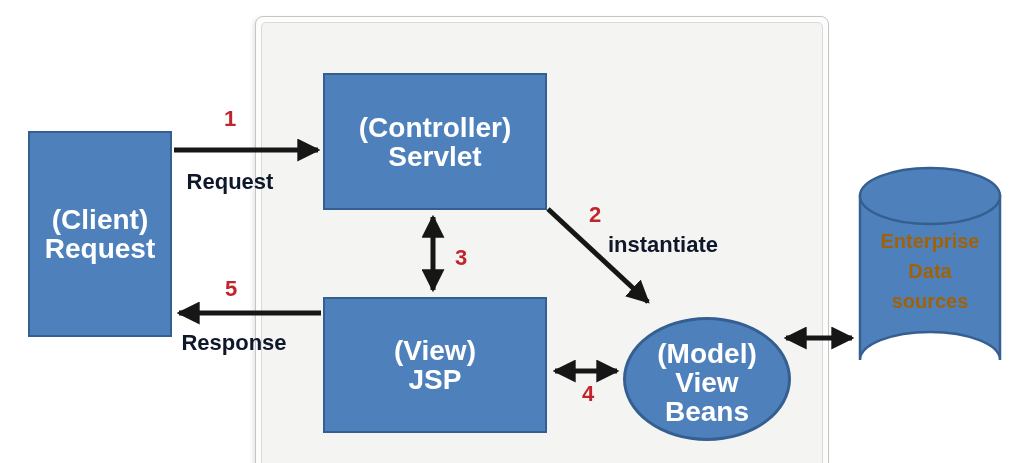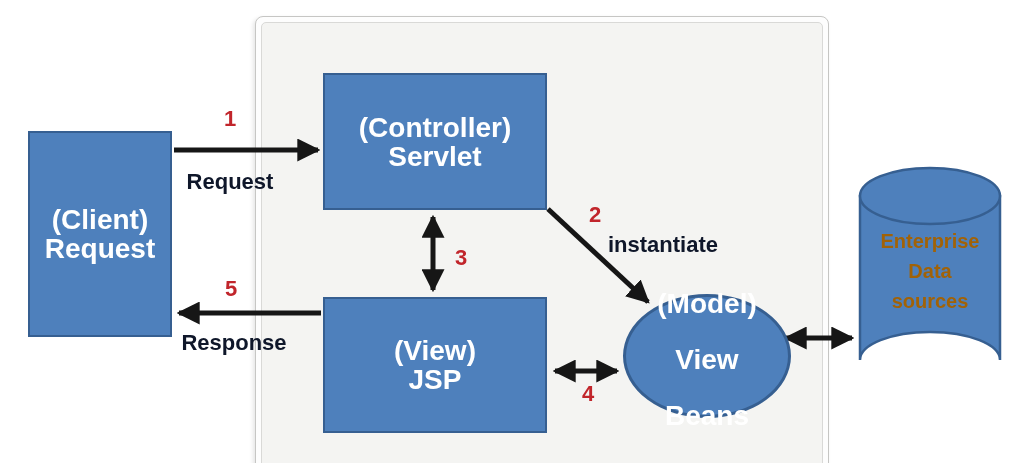--- a/index.html
+++ b/index.html
@@ -136,21 +136,21 @@
   <div class="node" style="left:323px; top:73px; width:224px; height:137px;">
     <div>(Controller)</div>
     <div>Servlet</div>
   </div>
 
   <div class="node" style="left:323px; top:297px; width:224px; height:136px;">
     <div>(View)</div>
     <div>JSP</div>
   </div>
 
-  <div class="node node-ellipse" style="left:623px; top:294px; width:168px; height:124px; padding-top:6px;gap:27px;">
+  <div class="node node-ellipse" style="left:623px; top:317px; width:168px; height:124px; padding-top:6px;">
     <div>(Model)</div>
     <div>View</div>
     <div>Beans</div>
   </div>
 
   <div class="cyl-text">
     <div>Enterprise</div>
     <div>Data</div>
     <div>sources</div>
   </div>

